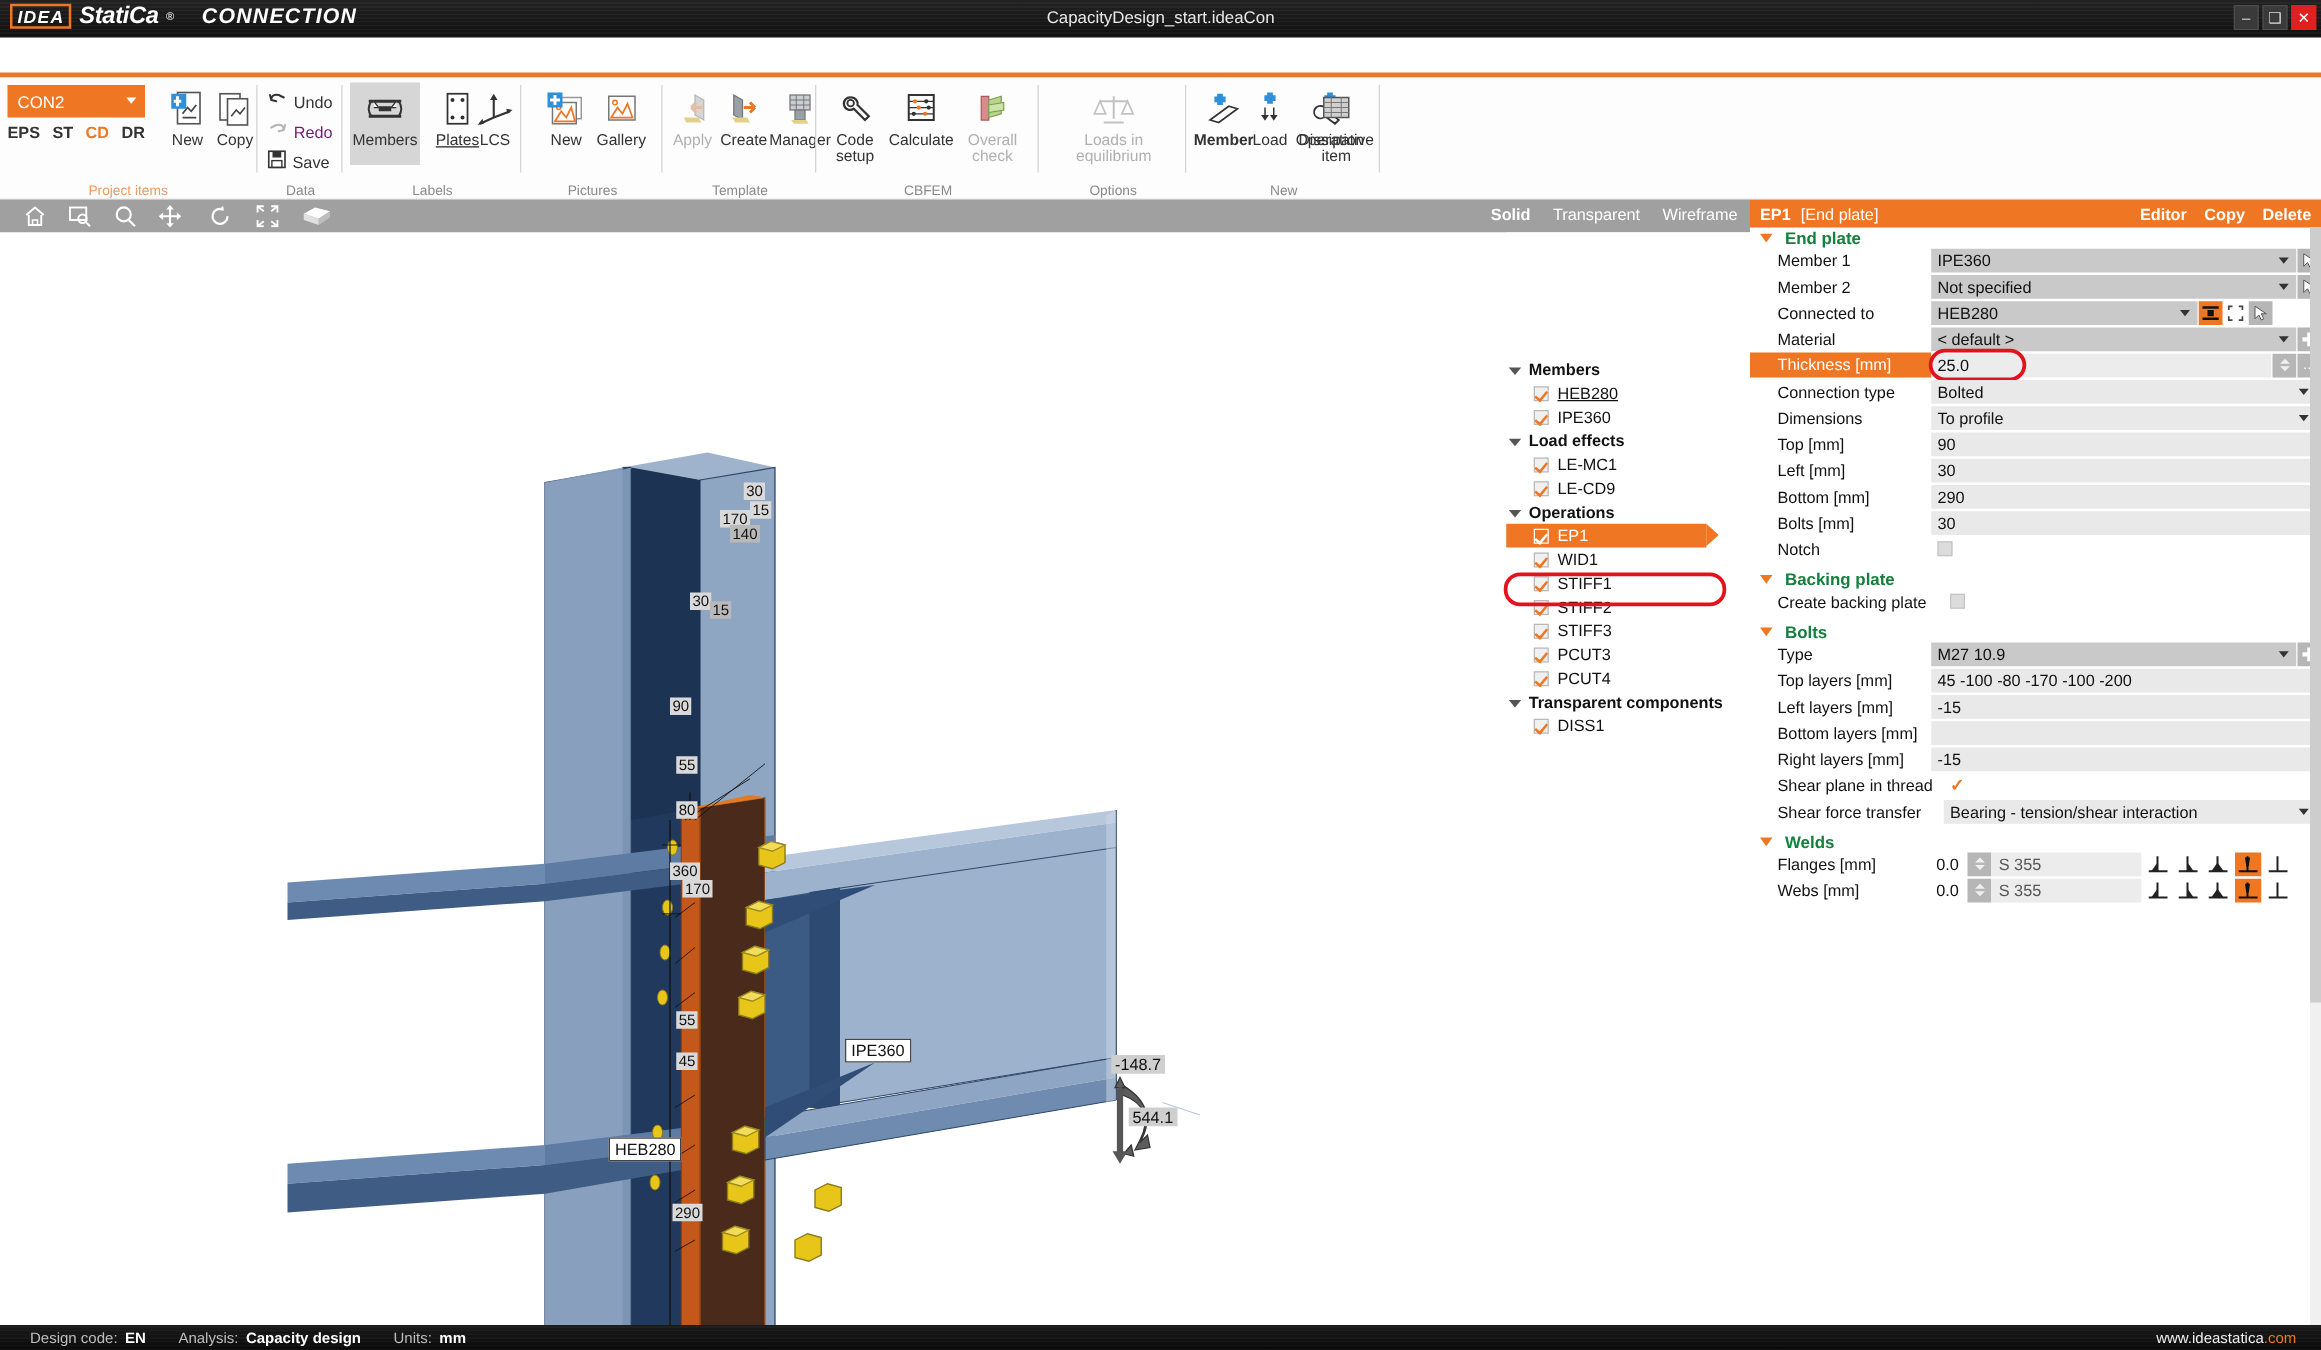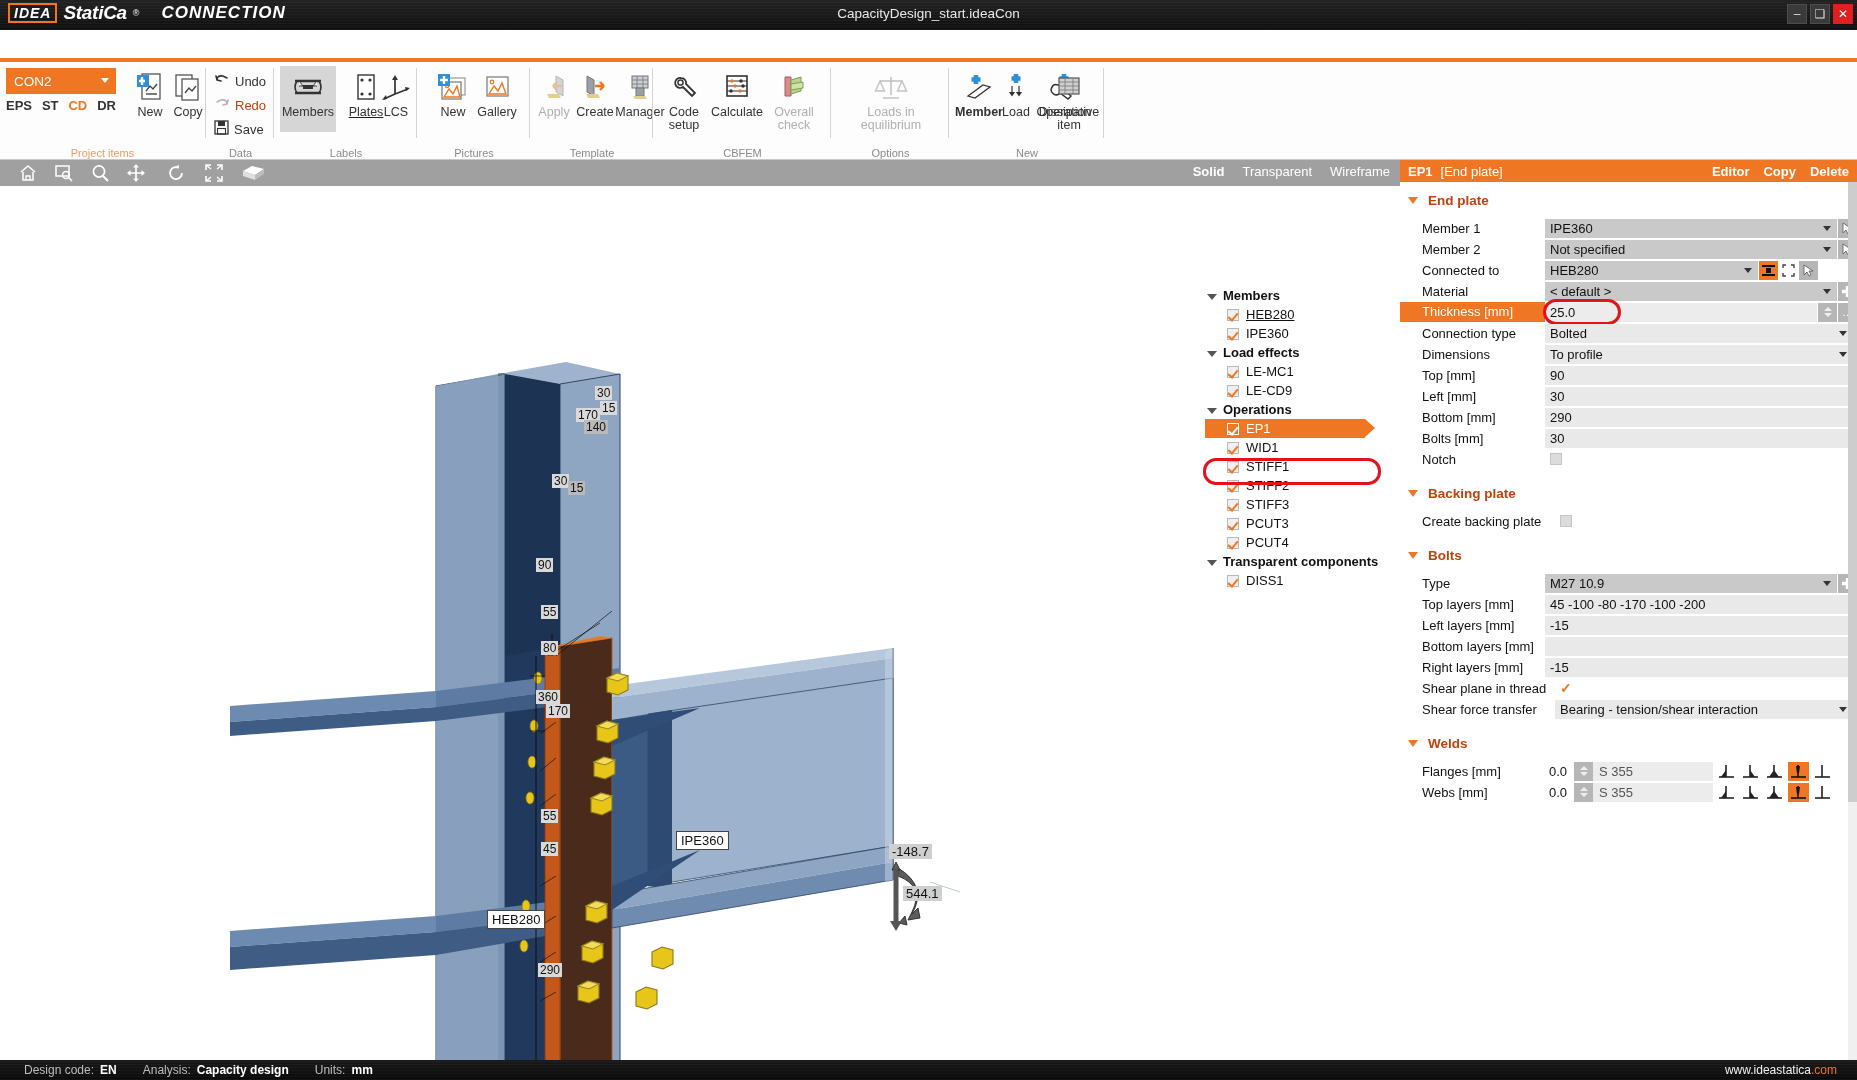--- a/index.html
+++ b/index.html
@@ -73,21 +73,21 @@
     position:absolute; left:6px; top:6px; width:110px; height:26px; background:#ef7622;
     color:#fff; font-size:13.5px; display:flex; align-items:center; padding-left:8px;
   }
   .combo-con .arrow { position:absolute; right:7px; top:10px; width:0;height:0;
      border-left:4px solid transparent;border-right:4px solid transparent;border-top:5px solid #fff;}
   .eps-row { position:absolute; left:6px; top:36px; width:110px; display:flex; justify-content:space-between; font-size:13px; font-weight:bold;}
   .eps-row span { color:#333; }
   .eps-row span.on { color:#ef7622; }
 
   .minibtn { display:flex; align-items:center; gap:5px; font-size:13px; color:#333; height:22px; }
-  .minibtn.dis { color:#c2410c; }
+  .minibtn.dis { color:#701a75; }
 
   
   .vptoolbar { position:absolute; left:0; top:160px; width:1400px; height:26px; background:#a0a0a0; }
   .vpico { position:absolute; top:3px; width:20px; height:20px; display:flex; align-items:center; justify-content:center;}
   .viewmodes { position:absolute; right:10px; top:4px; display:flex; gap:18px; color:#fff; font-size:13px; }
   .viewmodes .vm.active { font-weight:bold; }
 
   
   .scene { position:absolute; left:0; top:186px; width:1400px; height:874px; background:#fff; overflow:hidden; }
   .scene svg { position:absolute; left:0; top:0; }
@@ -119,21 +119,21 @@
   }
   .redbox { position:absolute; border:3px solid #e4121c; border-radius:13px; pointer-events:none; }
   .underline { text-decoration:underline; }
 
   
   .rpanel { position:absolute; left:1400px; top:160px; width:457px; height:900px; background:#fff; }
   .rphead { height:22px; background:#ef7622; color:#fff; display:flex; align-items:center; padding:0 8px; font-size:13px;}
   .rphead .ttl { font-weight:bold; }
   .rphead .sub { margin-left:8px; }
   .rphead .acts { margin-left:auto; display:flex; gap:14px; font-weight:bold;}
-  .sect { display:flex; align-items:center; gap:10px; height:36px; padding-left:8px; color:#c2410c; font-weight:bold; font-size:13.5px; }
+  .sect { display:flex; align-items:center; gap:10px; height:16px; padding-left:8px; color:#15803d; font-weight:bold; font-size:13.5px; }
   .sect .stri { width:0;height:0;border-left:5px solid transparent;border-right:5px solid transparent;border-top:7px solid #ef7622;}
   .prow { display:flex; align-items:center; height:20px; margin-bottom:1px; }
   .plabel { width:145px; padding-left:22px; font-size:13px; color:#111; flex:none; }
   .plabel.hl { background:#ef7622; color:#fff; padding-left:22px; height:20px; line-height:20px; }
   .pval { flex:1; height:19px; background:#e9e9e9; font-size:13px; color:#111; display:flex; align-items:center; padding-left:5px; position:relative; }
   .pval.grey { background:#c9c9c9; }
   .pval .dd { position:absolute; right:6px; top:7px; width:0;height:0;
      border-left:4px solid transparent;border-right:4px solid transparent;border-top:5px solid #333;}
   .pbtn { width:19px; height:19px; background:#b6b6b6; display:flex; align-items:center; justify-content:center; margin-left:1px; flex:none;}
   .spin { width:19px; height:19px; background:#b6b6b6; display:flex; flex-direction:column; align-items:center; justify-content:center; gap:2px; margin-left:1px; flex:none;}

